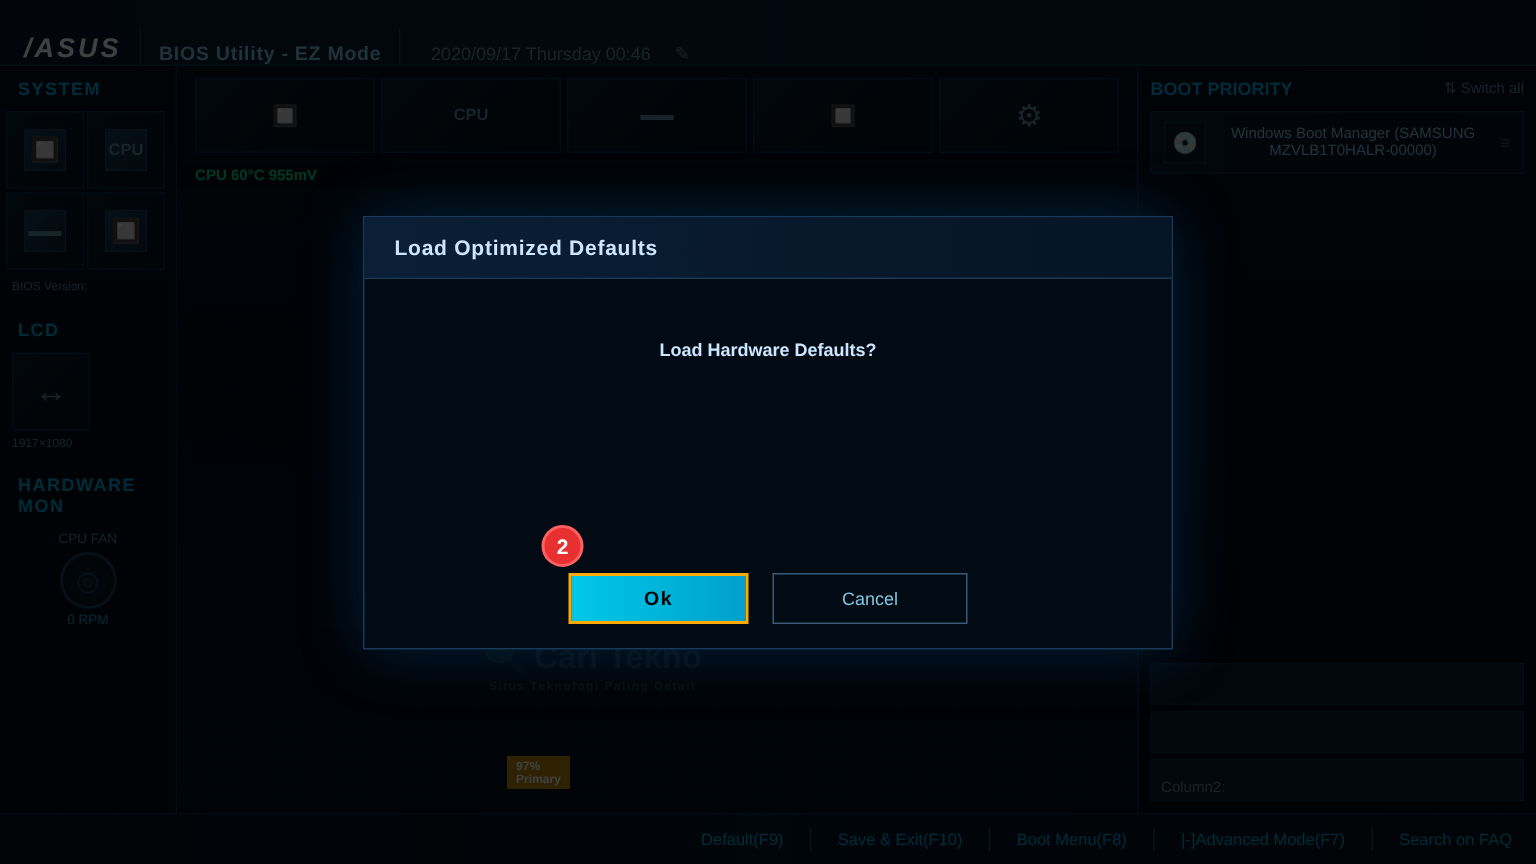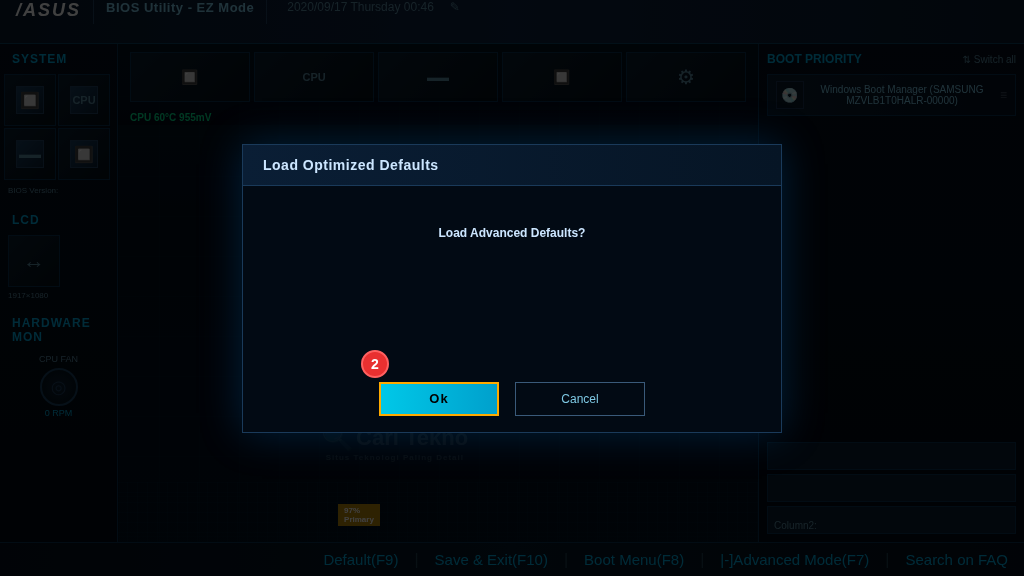--- a/index.html
+++ b/index.html
@@ -28,21 +28,21 @@
       background-image:
         repeating-linear-gradient(0deg, transparent, transparent 39px, rgba(0,180,255,0.04) 40px),
         repeating-linear-gradient(90deg, transparent, transparent 39px, rgba(0,180,255,0.04) 40px);
     }
 
     
     .header {
       position: relative;
       z-index: 10;
       display: flex;
-      align-items: flex-start;
+      align-items: flex-end;
       height: 44px;
       background: linear-gradient(90deg, #0a1a2e 0%, #0d2240 50%, #0a1a2e 100%);
       border-bottom: 1px solid #0a4060;
       padding: 0 16px;
       gap: 12px;
     }
     .asus-logo {
       color: #fff;
       font-weight: 900;
       font-size: 18px;
@@ -310,21 +310,21 @@
       background: linear-gradient(90deg, #040f1c 0%, #071828 50%, #040f1c 100%);
       border-top: 1px solid #0a3050;
       display: flex;
       align-items: center;
       justify-content: flex-end;
       padding: 0 16px;
       gap: 16px;
     }
     .footer-item {
       color: #5a8aa0;
-      font-size: 15px;
+      font-size: 11px;
       cursor: pointer;
     }
     .footer-item span {
       color: #00aadd;
     }
     .footer-separator {
       color: #204050;
     }
 
     
@@ -585,21 +585,21 @@
     <span>Search on FAQ</span>
   </span>
 </div>
 
 <div class="modal-overlay">
   <div class="modal-dialog">
     <div class="modal-titlebar">
       <span class="modal-title">Load Optimized Defaults</span>
     </div>
     <div class="modal-body">
-      <span class="modal-question">Load Advanced Defaults?</span>
+      <span class="modal-question">Load Hardware Defaults?</span>
     </div>
     <div class="modal-footer">
       <div class="step-badge">2</div>
       <button class="btn-ok">Ok</button>
       <button class="btn-cancel">Cancel</button>
     </div>
   </div>
 </div>
 
 </body></html>

